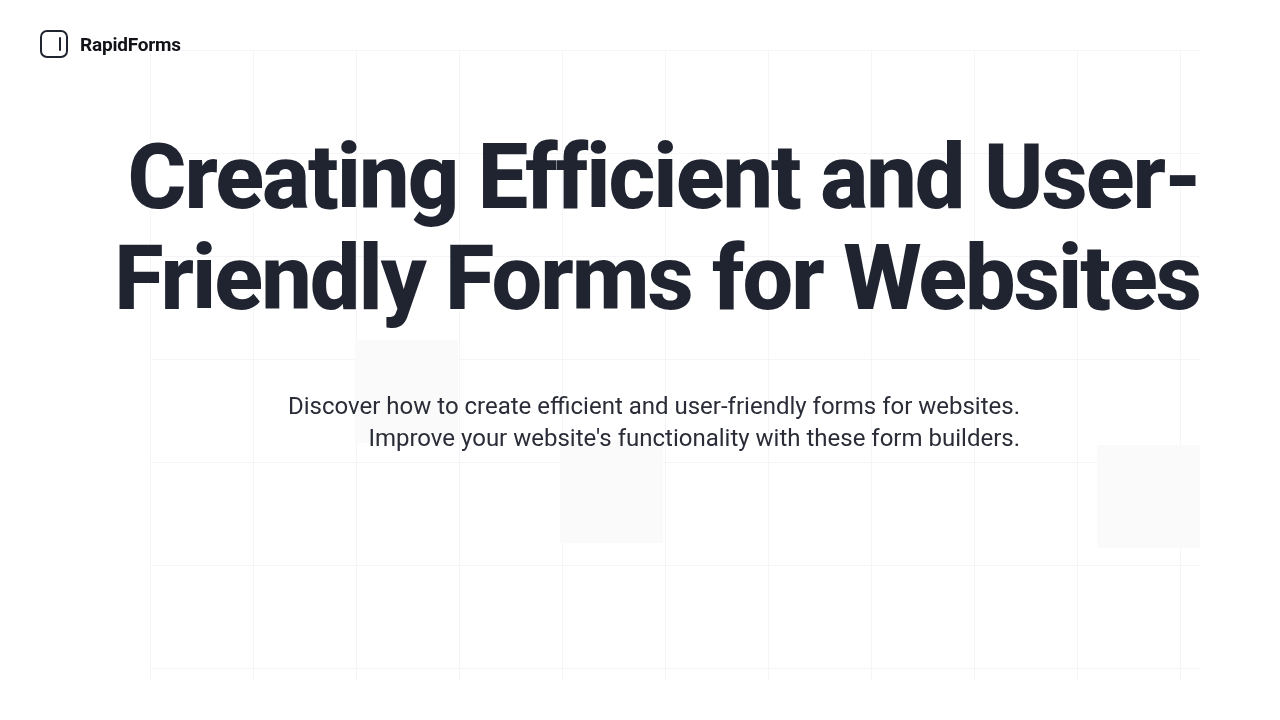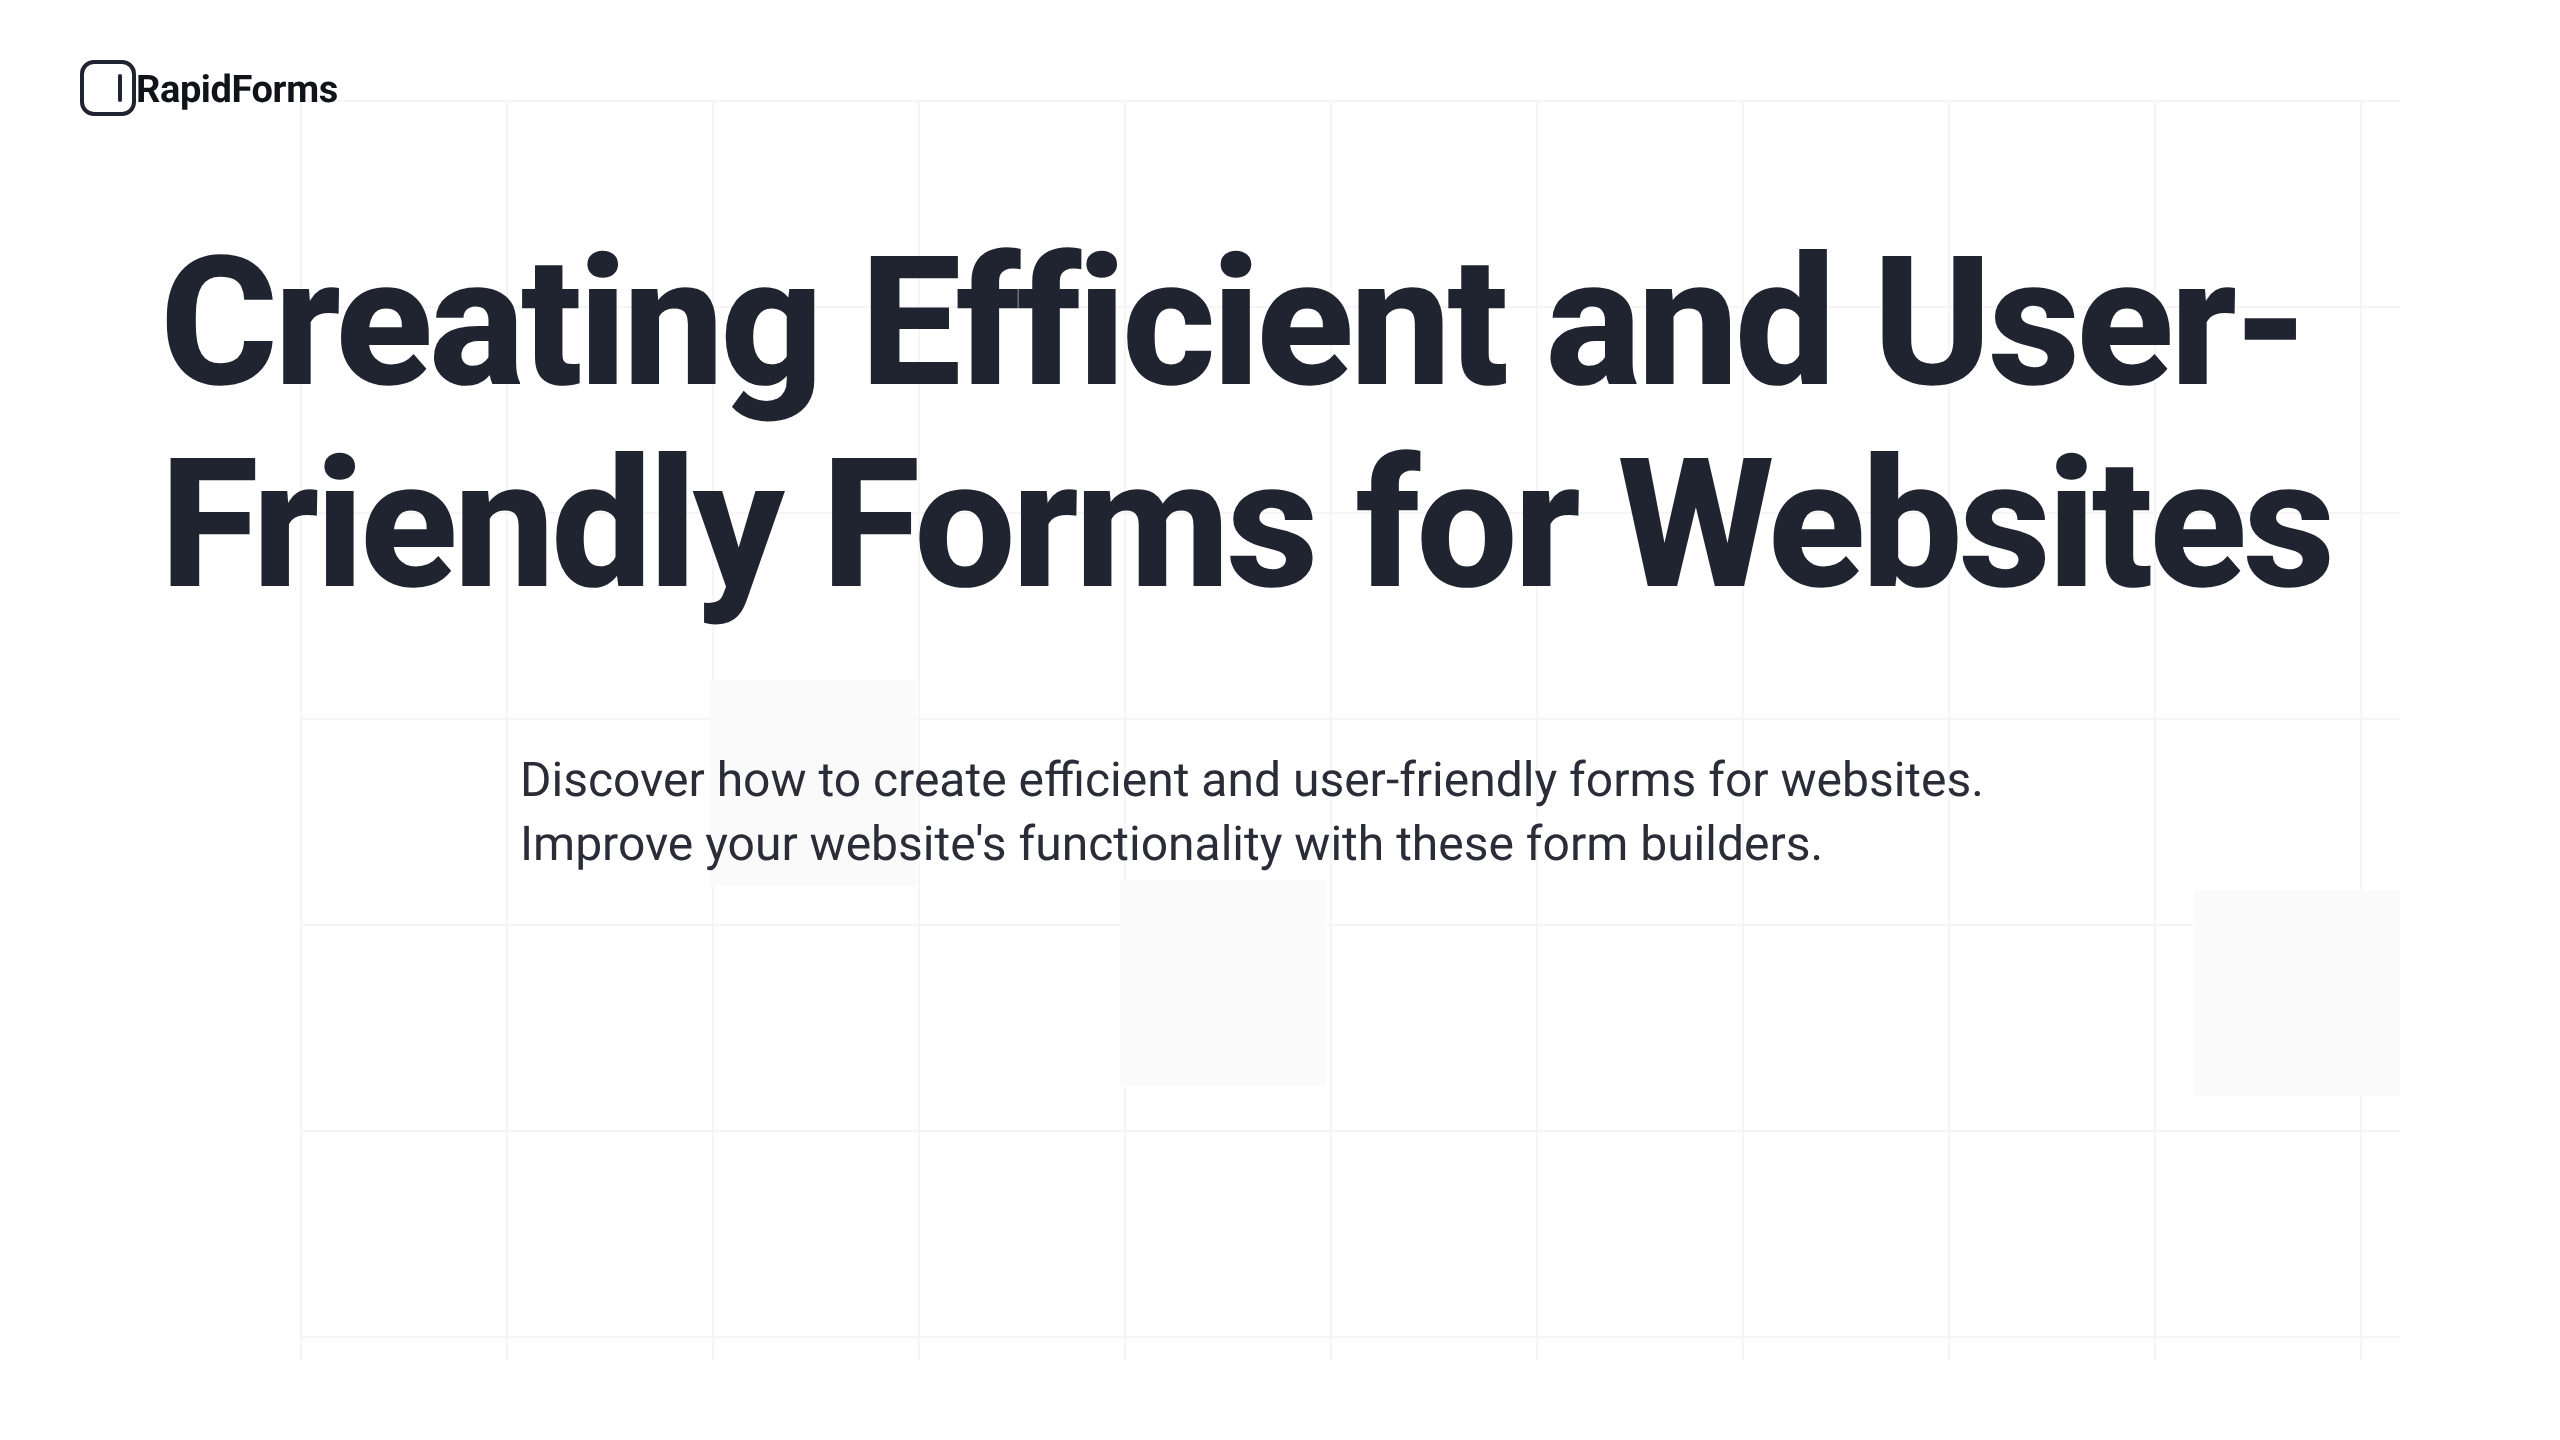--- a/index.html
+++ b/index.html
@@ -34,20 +34,21 @@
     }
     .sq1 { top: 340px; left: 355px; width: 103px; height: 103px; }
     .sq2 { top: 440px; left: 560px; width: 103px; height: 103px; }
     .sq3 { top: 445px; right: 80px; width: 103px; height: 103px; }
     .header {
       position: absolute;
       top: 30px;
       left: 40px;
       display: flex;
       align-items: center;
+      gap: 12px;
       z-index: 2;
     }
     .logo-icon {
       width: 28px;
       height: 28px;
       border: 2.5px solid #1f2430;
       border-radius: 7px;
       display: flex;
       align-items: center;
       justify-content: flex-end;
@@ -61,24 +62,24 @@
       border-radius: 1px;
     }
     .brand {
       font-size: 19px;
       font-weight: 700;
       color: #111318;
       letter-spacing: -0.2px;
     }
     .content {
       position: absolute;
-      top: 112px;
+      top: 128px;
       left: 0;
       right: 0;
-      text-align: left;
+      text-align: right;
       z-index: 2;
       padding: 0 80px;
     }
     .title {
       font-size: 90px;
       font-weight: 800;
       color: #1f2430;
       line-height: 1.12;
       letter-spacing: -2px;
       margin-bottom: 60px;

